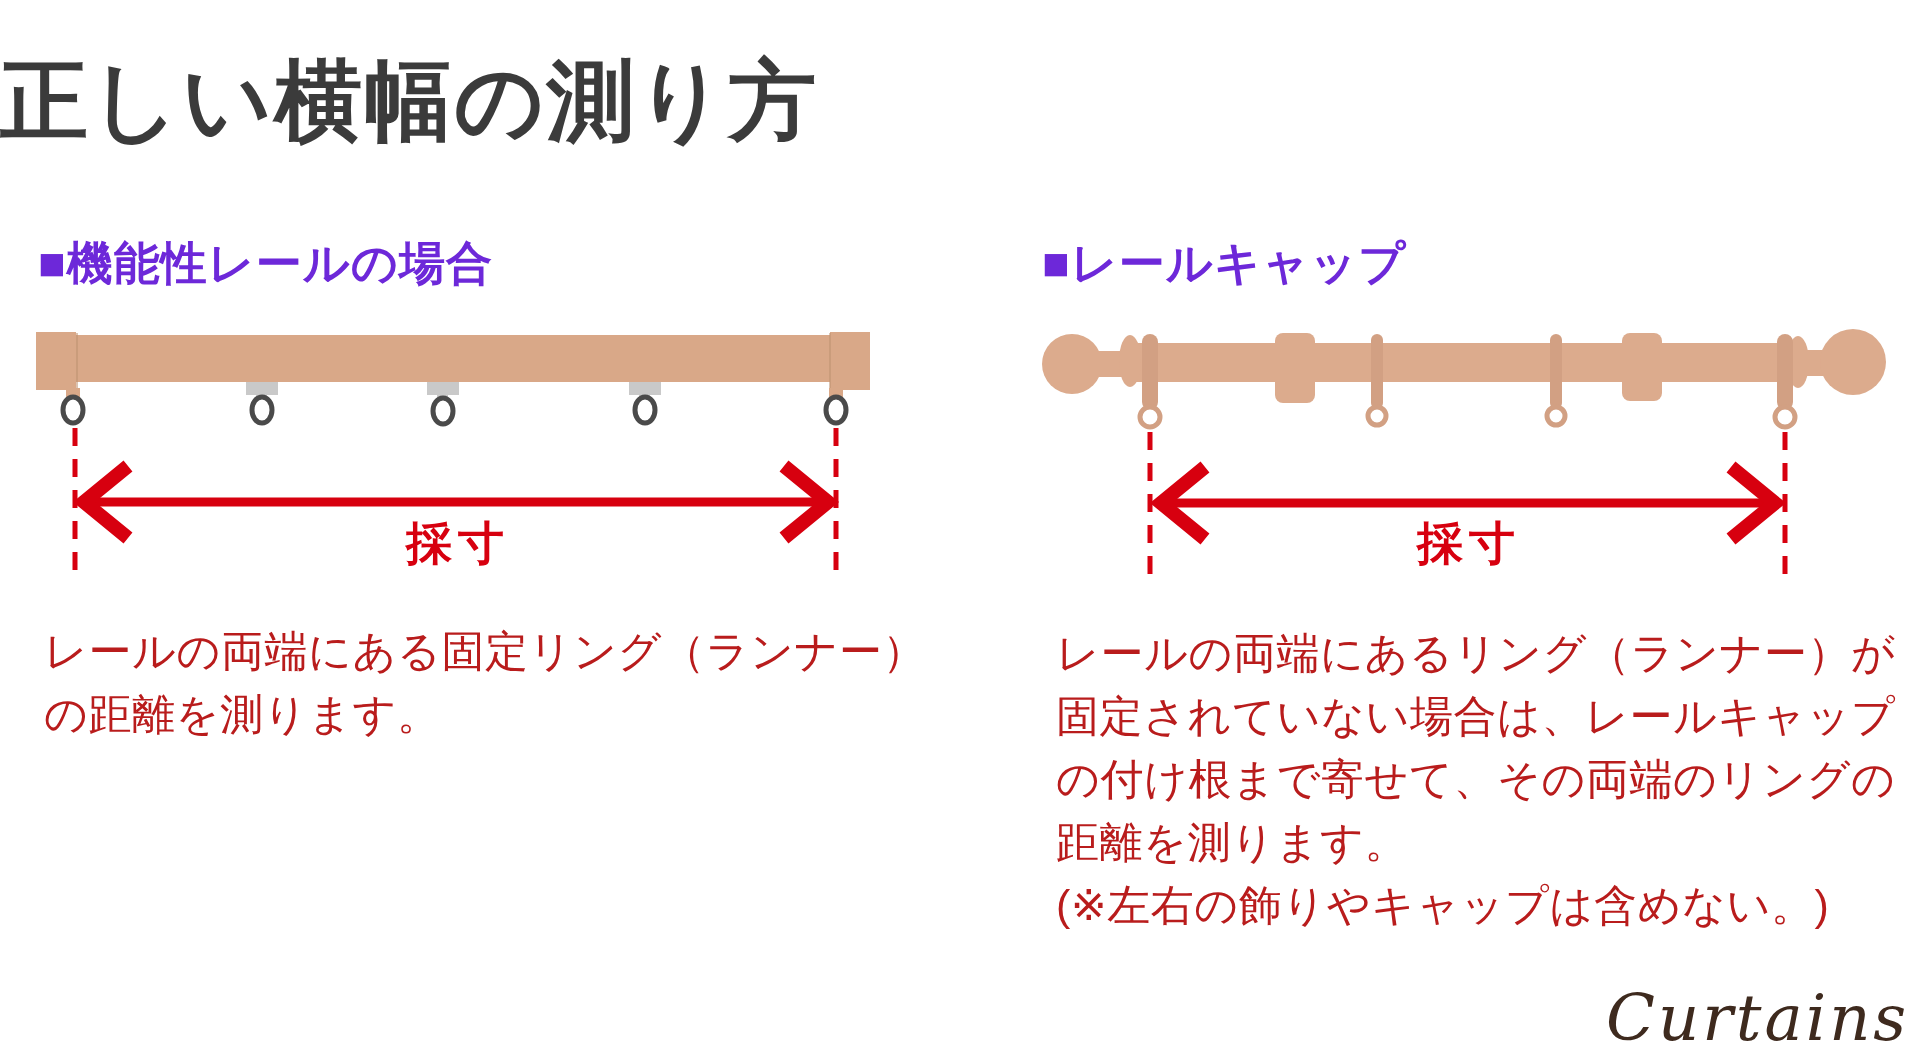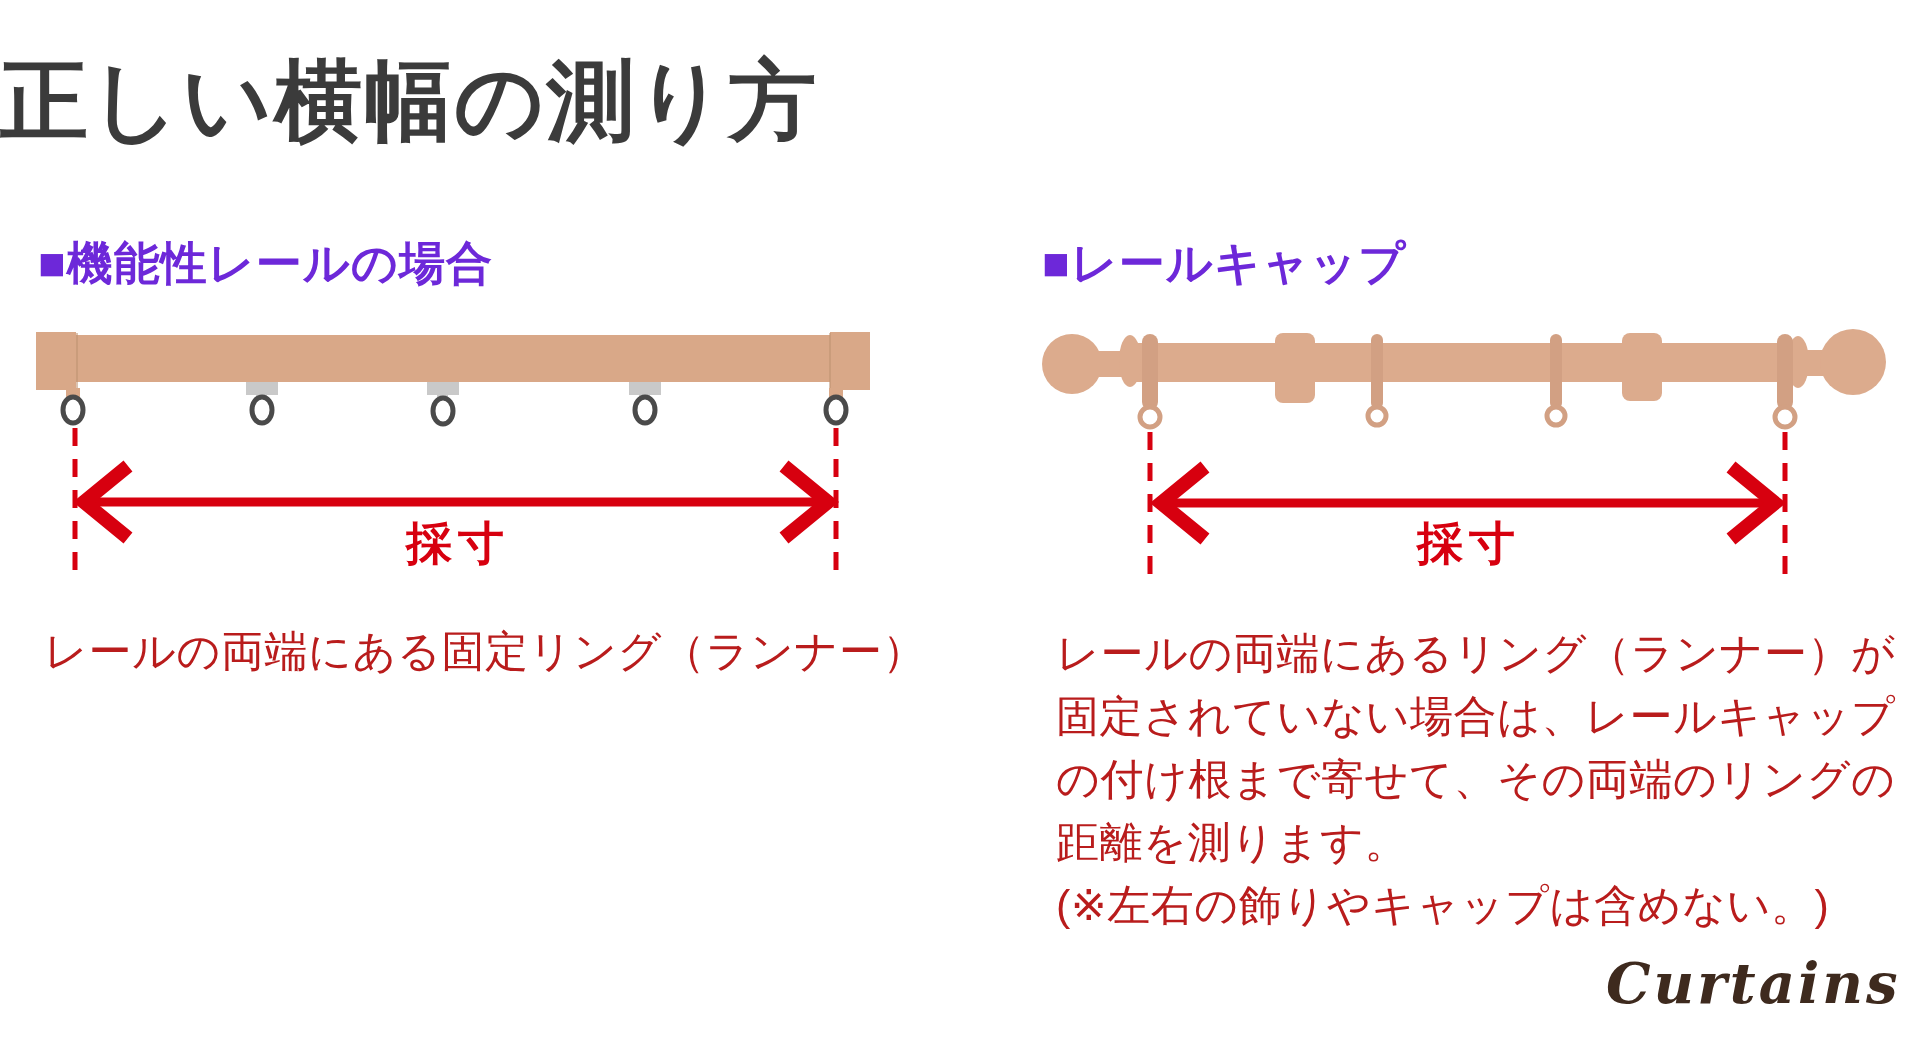--- a/index.html
+++ b/index.html
@@ -36,24 +36,24 @@
   .caption-decorative { left:1056px; top:622px; width:880px; }
   .measure-label {
     position:absolute; top:513px;
     transform:translateX(-50%);
     font-size:46px; font-weight:700; color:#d7000f;
     letter-spacing:6px;
   }
   .measure-label-functional { left:458px; }
   .measure-label-decorative { left:1469px; }
   .brand-logo {
-    position:absolute; left:1606px; top:950px;
+    position:absolute; left:1606px; top:981px;
     font-family:"DejaVu Serif","Liberation Serif",serif;
-    font-style:italic; font-weight:700;
-    font-size:56px; color:#3e2a1e; letter-spacing:3px;
+    font-style:italic; font-weight:400;
+    font-size:64px; color:#3e2a1e; letter-spacing:3px;
   }
   
   .rail-tan   { fill:#d9a888; }
   .rod-tan    { fill:#dcab8d; }
   .hanger-tan { fill:#d2a083; }
   .gray-part  { fill:#c9c9c9; }
   .dark-ring  { fill:#ffffff; stroke:#4a4a4a; stroke-width:5; }
   .tan-ring   { fill:#ffffff; stroke:#d2a083; stroke-width:5; }
   .red-dash   { stroke:#d7000f; stroke-width:5; stroke-dasharray:18 13; fill:none; }
   .red-shaft  { stroke:#d7000f; stroke-width:9; fill:none; }
@@ -142,20 +142,21 @@
       <path class="red-head" d="M1731,467 L1775,503 L1731,539"></path>
     </g>
   </g>
 </svg>
 
 <div class="measure-label measure-label-functional">採寸</div>
 <div class="measure-label measure-label-decorative">採寸</div>
 
 <div class="caption caption-functional">
   <div>レールの両端にある固定リング（ランナー）</div>
+  <div>の距離を測ります。</div>
 </div>
 
 <div class="caption caption-decorative">
   <div>レールの両端にあるリング（ランナー）が</div>
   <div>固定されていない場合は、レールキャップ</div>
   <div>の付け根まで寄せて、その両端のリングの</div>
   <div>距離を測ります。</div>
   <div>(※左右の飾りやキャップは含めない。)</div>
 </div>
 

